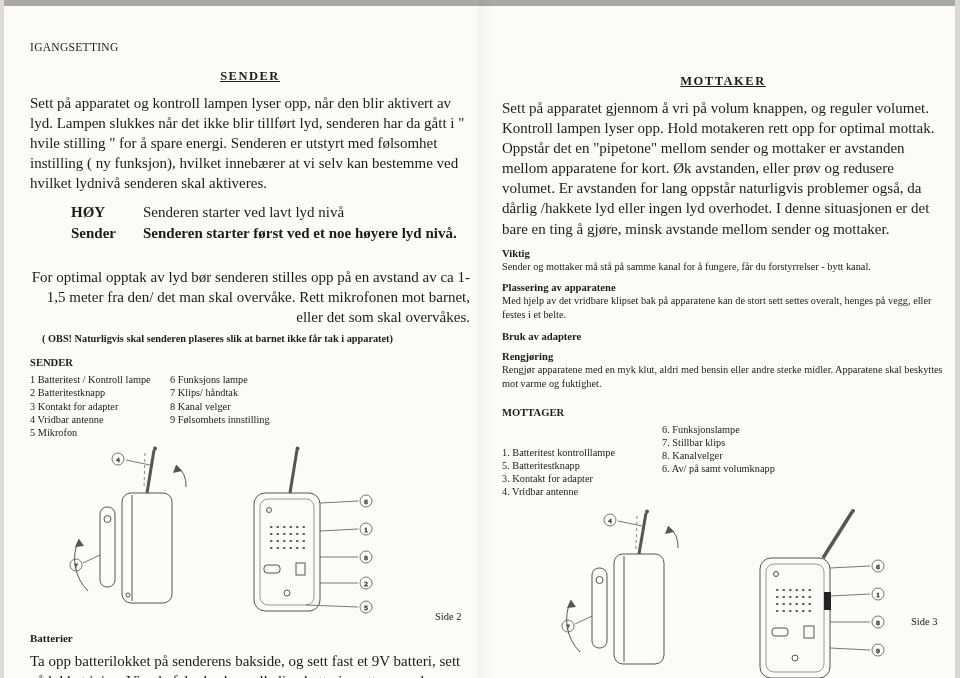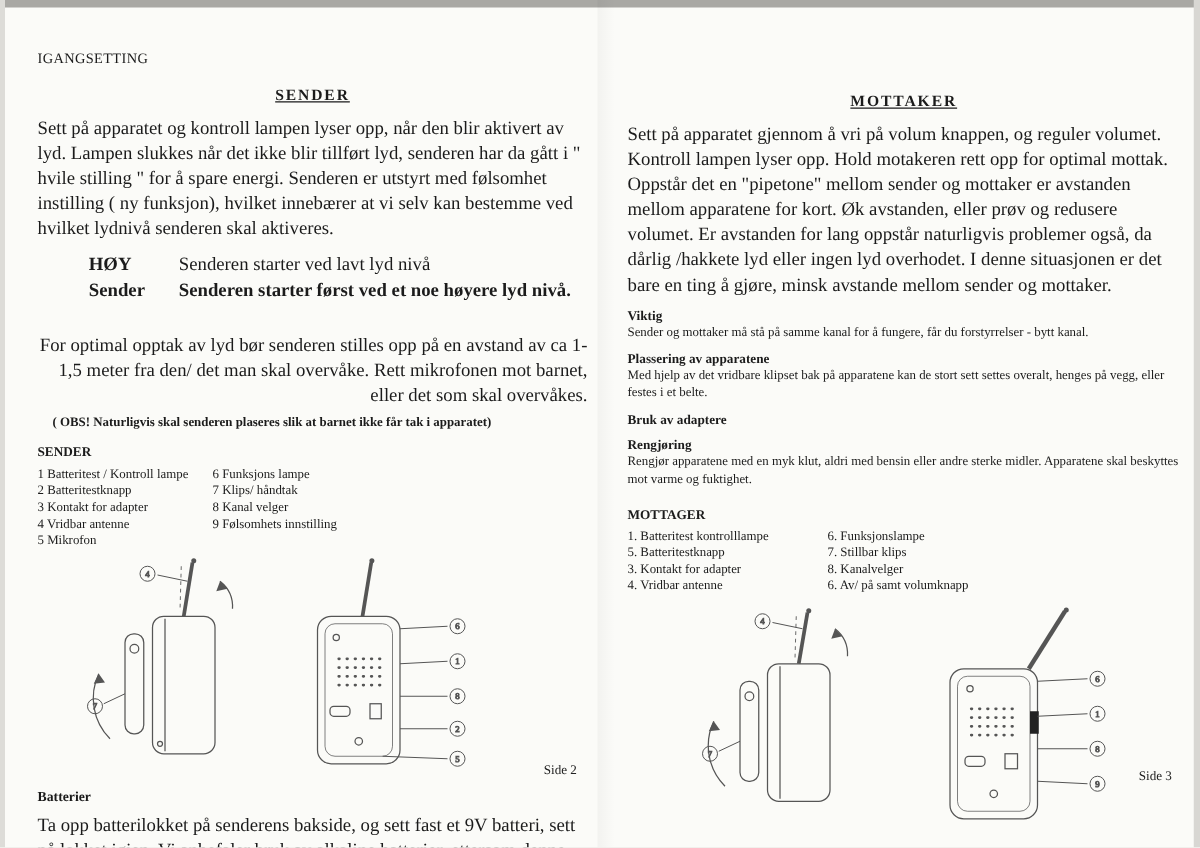--- a/index.html
+++ b/index.html
@@ -158,21 +158,21 @@
     <div class="sec-head">Plassering av apparatene</div>
     <p class="sec-text">Med hjelp av det vridbare klipset bak på apparatene kan de stort sett settes overalt, henges på vegg, eller festes i et belte.</p>
 
     <div class="sec-head">Bruk av adaptere</div>
 
     <div class="sec-head">Rengjøring</div>
     <p class="sec-text">Rengjør apparatene med en myk klut, aldri med bensin eller andre sterke midler. Apparatene skal beskyttes mot varme og fuktighet.</p>
 
     <div class="sub-head" style="margin-top:16px;">MOTTAGER</div>
     <div class="parts">
-      <div class="parts-col c1" style="width:160px;flex:0 0 160px;">
+      <div class="parts-col c1" style="width:160px;flex:0 0 160px;margin-top:23px;">
         <div>1. Batteritest kontrolllampe</div>
         <div>5. Batteritestknapp</div>
         <div>3. Kontakt for adapter</div>
         <div>4. Vridbar antenne</div>
       </div>
       <div class="parts-col">
         <div>6. Funksjonslampe</div>
         <div>7. Stillbar klips</div>
         <div>8. Kanalvelger</div>
         <div>6. Av/ på samt volumknapp</div>

